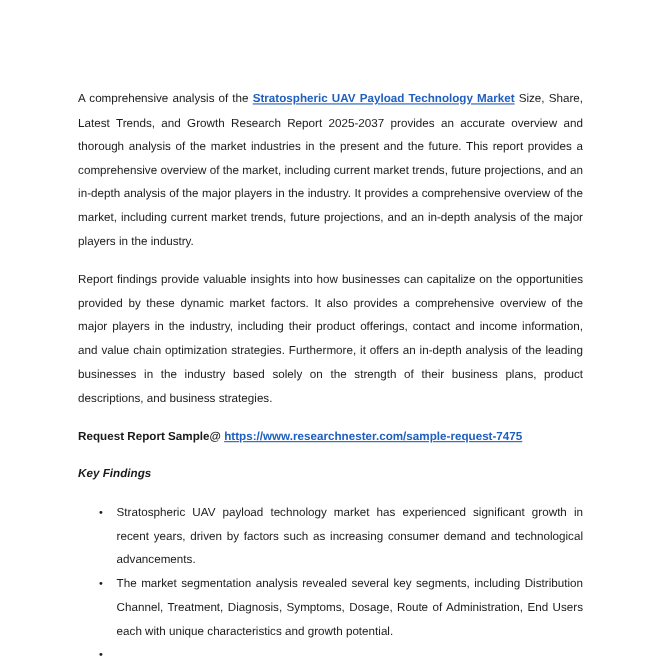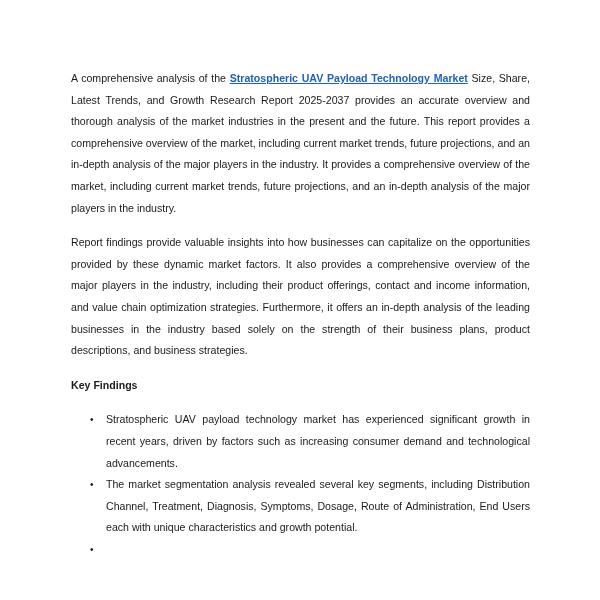--- a/index.html
+++ b/index.html
@@ -1,39 +1,40 @@
 <!DOCTYPE html>
 <html><head>
 <meta charset="utf-8">
 <style>
   html, body { margin: 0; padding: 0; background: #ffffff; }
   body { width: 600px; height: 600px; overflow: hidden; position: relative; }
   .page {
-    position: absolute; left: 71px; top: 68px; width: 459px;
+    position: absolute; left: 71px; top: 80px; width: 459px;
     font-family: "Liberation Sans", sans-serif;
     font-size: 10.6px; color: #1a1a1a; line-height: 21.6px;
   }
   p { margin: 0; text-align: justify; }
   .p1 { margin-bottom: 13px; }
   .p2 { margin-bottom: 13px; }
   .req { font-weight: bold; margin-bottom: 13px; }
   a { color: #1f5fbf; text-decoration: underline; font-weight: bold; }
-  .kf { font-weight: bold; margin-bottom: 13px; }
+  .kf { font-weight: bold; margin-bottom: 13px; font-style: italic; }
   ul { list-style: none; margin: 0; padding: 0; }
   li { position: relative; padding-left: 35px; text-align: justify; }
   li .bullet { position: absolute; left: 19px; top: 0; font-size: 10px; }
 </style>
 </head>
 <body>
 
 <div class="page">
   <p class="p1"><span>A comprehensive analysis of the </span><a>Stratospheric UAV Payload Technology Market</a><span> Size, Share, Latest Trends, and Growth Research Report 2025-2037 provides an accurate overview and thorough analysis of the market industries in the present and the future. This report provides a comprehensive overview of the market, including current market trends, future projections, and an in-depth analysis of the major players in the industry. It provides a comprehensive overview of the market, including current market trends, future projections, and an in-depth analysis of the major players in the industry.</span></p>
 
   <p class="p2">Report findings provide valuable insights into how businesses can capitalize on the opportunities provided by these dynamic market factors. It also provides a comprehensive overview of the major players in the industry, including their product offerings, contact and income information, and value chain optimization strategies. Furthermore, it offers an in-depth analysis of the leading businesses in the industry based solely on the strength of their business plans, product descriptions, and business strategies.</p>
 
+  <p class="req"><span>Request Report Sample@ </span><a>https://www.researchnester.com/sample-request-7475</a></p>
 
   <p class="kf">Key Findings</p>
 
   <ul>
     <li><span class="bullet">•</span><span>Stratospheric UAV payload technology market has experienced significant growth in recent years, driven by factors such as increasing consumer demand and technological advancements.</span></li>
     <li><span class="bullet">•</span><span>The market segmentation analysis revealed several key segments, including Distribution Channel, Treatment, Diagnosis, Symptoms, Dosage, Route of Administration, End Users each with unique characteristics and growth potential.</span></li>
     <li><span class="bullet">•</span></li>
   </ul>
 </div>
 

